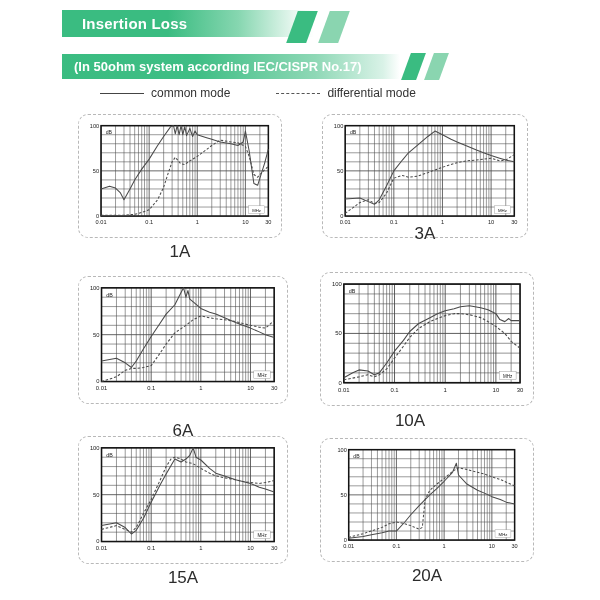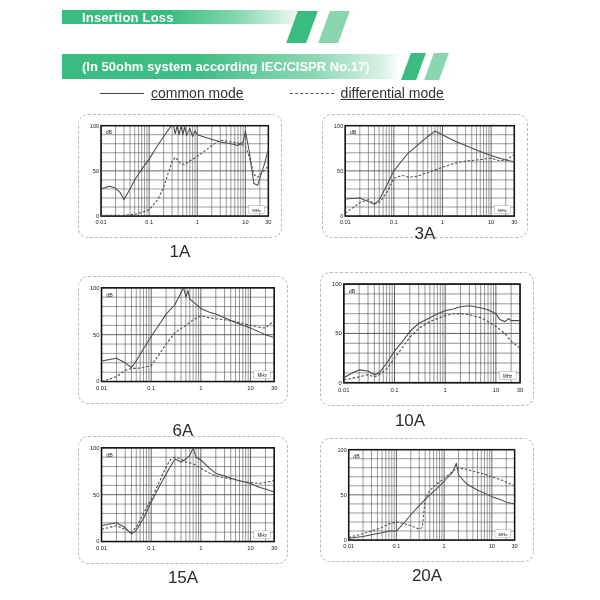--- a/index.html
+++ b/index.html
@@ -1,35 +1,35 @@
 <!DOCTYPE html>
 <html><head>
 <meta charset="utf-8">
 <style>
   html,body{margin:0;padding:0;background:#fff;}
   body{width:600px;height:600px;position:relative;font-family:"Liberation Sans",sans-serif;overflow:hidden;}
   .stage{position:absolute;inset:0;background:#fff;}
 
   
   .banner{position:absolute;display:flex;align-items:center;color:#fff;font-weight:bold;}
-  .banner1{left:62px;top:10px;width:252px;height:14px;font-size:13px;
+  .banner1{left:62px;top:10px;width:252px;height:27px;font-size:15px;
     background:linear-gradient(90deg,#3abc81 0%,#3abc81 42%,rgba(94,201,150,.75) 70%,rgba(160,224,193,.25) 92%,rgba(255,255,255,0) 100%);}
   .banner1 .txt{padding-left:20px;letter-spacing:.2px;}
   .banner2{left:62px;top:54px;width:338px;height:25px;font-size:13px;
     background:linear-gradient(90deg,#3abc81 0%,#3fbe85 40%,#8fd8b6 75%,#d9f2e7 95%,rgba(255,255,255,0) 100%);}
-  .banner2 .txt{padding-left:20px;}
+  .banner2 .txt{padding-left:12px;}
   .pp{position:absolute;transform:skewX(-20deg);}
   .pp1{left:292px;top:11px;width:20px;height:32px;background:#3abc81;}
   .pp2{left:324px;top:11px;width:20px;height:32px;background:#8ad5b0;}
   .pp3{left:406px;top:53px;width:15px;height:27px;background:#3abc81;}
   .pp4{left:429px;top:53px;width:15px;height:27px;background:#8ad5b0;}
 
   
   .legend{position:absolute;left:100px;top:86px;height:14px;display:flex;align-items:center;
-          font-size:14px;color:#333;text-decoration:underline;}
+          font-size:12px;color:#333;}
   .key{display:inline-block;width:44px;height:0;margin-right:7px;}
   .key.solid{border-top:1.6px solid #444;}
   .key.dashed{border-top:1.6px dashed #555;}
   .legend .lbl{margin-right:46px;}
 
   
   .card{position:absolute;border:1px dashed #b8b8b8;border-radius:10px;background:#fff;
         padding:6px 7px;box-sizing:border-box;}
   .card svg{width:100%;height:100%;display:block;}
   .caption{position:absolute;font-size:17px;color:#2c2c2c;text-align:center;width:80px;}

